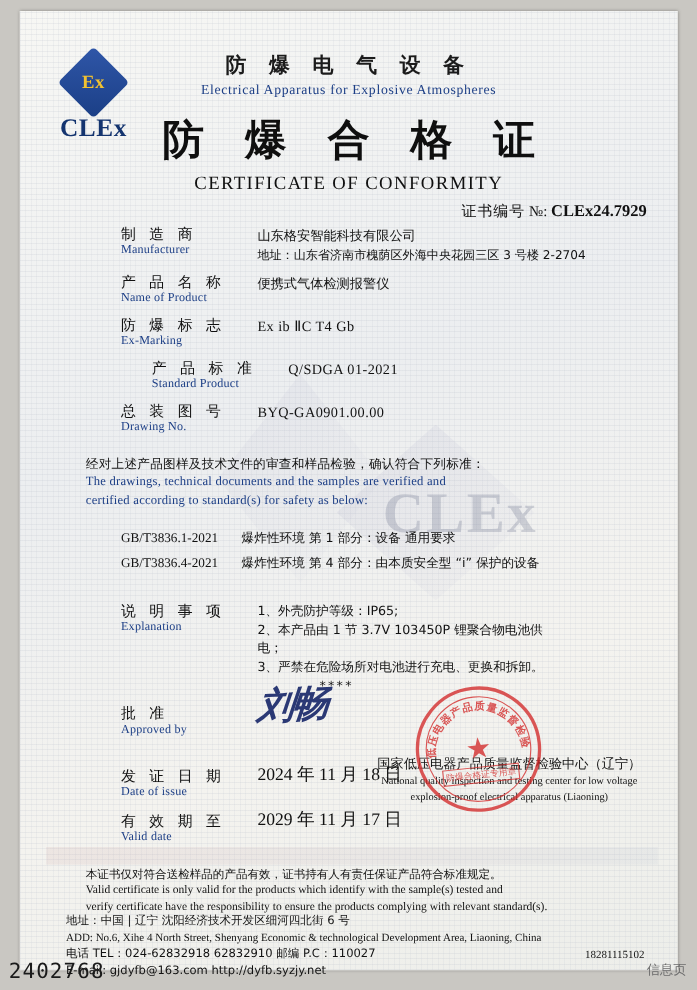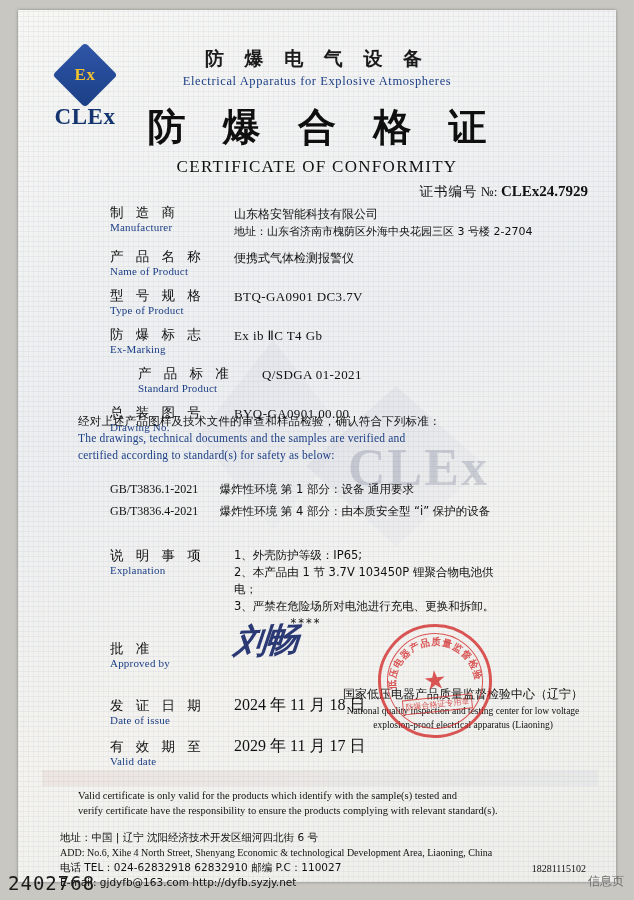--- a/index.html
+++ b/index.html
@@ -419,29 +419,20 @@
         <div class="row" style="margin-top:6px;">
           <div class="lab">
             <div class="lab-cn">产 品 名 称</div>
             <div class="lab-en">Name of Product</div>
           </div>
           <div class="val">
             <div>便携式气体检测报警仪</div>
           </div>
         </div>
 
-        <div class="row" style="margin-top:8px;">
-          <div class="lab">
-            <div class="lab-cn">型 号 规 格</div>
-            <div class="lab-en">Type of Product</div>
-          </div>
-          <div class="val">
-            <div class="mono">BTQ-GA0901          DC3.7V</div>
-          </div>
-        </div>
 
         <div class="row" style="margin-top:8px;">
           <div class="lab">
             <div class="lab-cn">防 爆 标 志</div>
             <div class="lab-en">Ex-Marking</div>
           </div>
           <div class="val">
             <div class="mono">Ex ib ⅡC T4 Gb</div>
           </div>
         </div>
@@ -546,20 +537,21 @@
           </defs>
           <text>
             <textPath href="#arcpath" startOffset="50%" text-anchor="middle">国家低压电器产品质量监督检验中心</textPath>
           </text>
         </svg>
         <div class="star">★</div>
         <div class="bottom-txt">防爆合格证专用章</div>
       </div>
 
       <div id="note">
+        <div class="cn">本证书仅对符合送检样品的产品有效，证书持有人有责任保证产品符合标准规定。</div>
         <div class="en">Valid certificate is only valid for the products which identify with the sample(s) tested and</div>
         <div class="en">verify certificate have the responsibility to ensure the products complying with relevant standard(s).</div>
       </div>
 
       <div id="addr">
         <div>地址：中国 | 辽宁 沈阳经济技术开发区细河四北街 6 号</div>
         <div class="en">ADD: No.6, Xihe 4 North Street, Shenyang Economic &amp; technological Development Area, Liaoning, China</div>
         <div>电话 TEL：024-62832918 62832910        邮编 P.C：110027</div>
         <div class="mailrow">
           <span>E-mail: gjdyfb@163.com    http://dyfb.syzjy.net</span>

